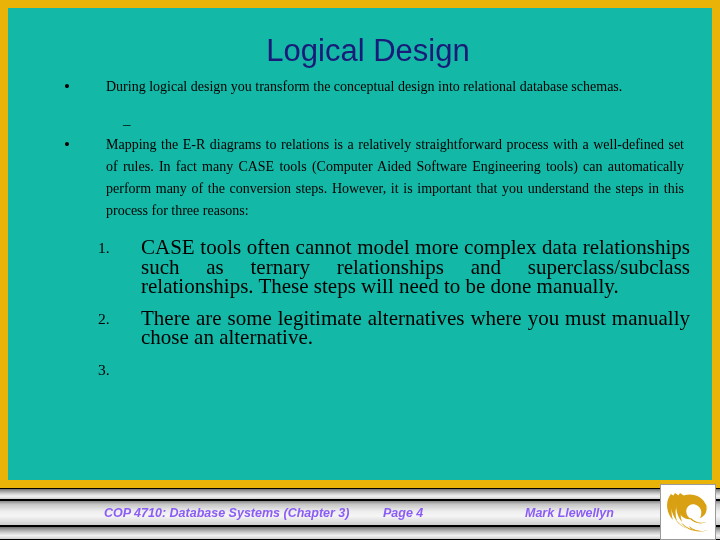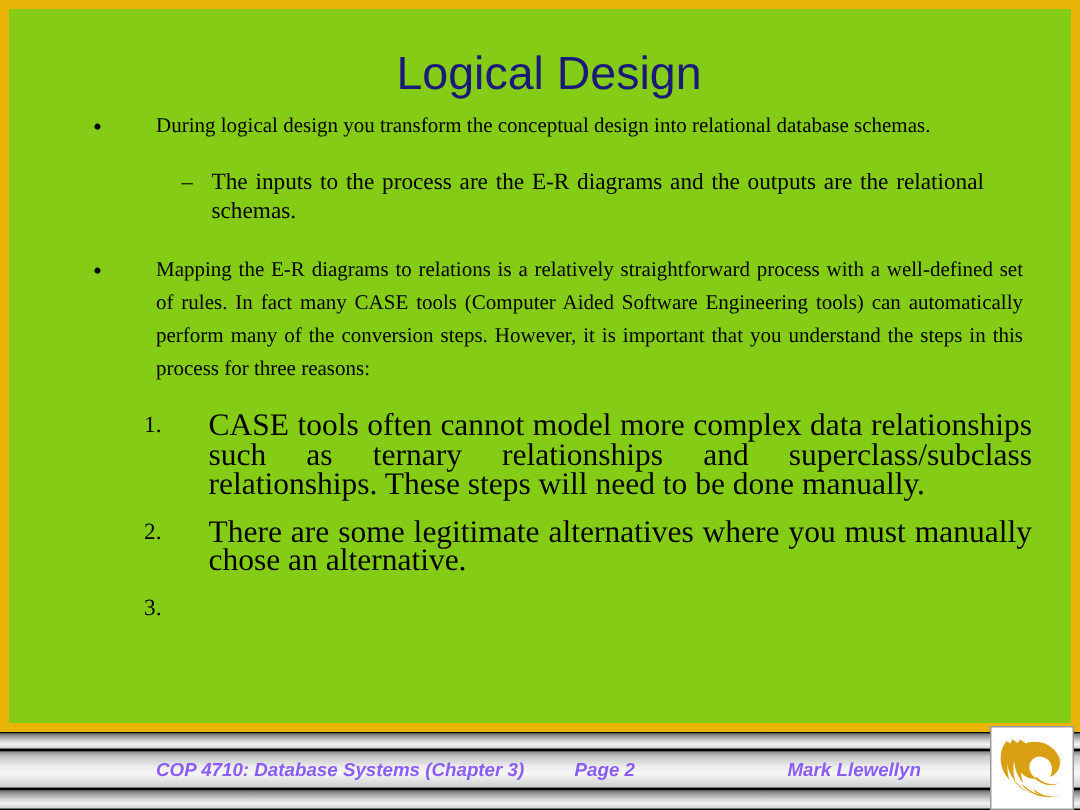--- a/index.html
+++ b/index.html
@@ -17,22 +17,22 @@
   }
 
   
   #content-frame {
     position: absolute;
     left: 0;
     top: 0;
     width: 720px;
     height: 488px;
     box-sizing: border-box;
-    border: 6px solid #eab308;
-    background: #84cc16;
+    border: 8px solid #eab308;
+    background: #14b8a6;
   }
 
   
   #slide-title {
     position: absolute;
     left: 0;
     top: 26px;
     width: 720px;
     text-align: center;
     font-family: "Liberation Sans", "DejaVu Sans", sans-serif;
@@ -185,21 +185,20 @@
 
       <div class="row lvl1">
         <span class="marker">•</span>
         <div class="para">During logical design you transform the conceptual design into relational database schemas.</div>
       </div>
 
       <div class="spacer-md"></div>
 
       <div class="row lvl2">
         <span class="marker">–</span>
-        <div class="para">The inputs to the process are the E-R diagrams and the outputs are the relational schemas.</div>
       </div>
 
       <div class="spacer-lg"></div>
 
       <div class="row lvl1">
         <span class="marker">•</span>
         <div class="para">Mapping the E-R diagrams to relations is a relatively straightforward process with a well-defined set of rules.  In fact many CASE tools (Computer Aided Software Engineering tools) can automatically perform many of the conversion steps.  However, it is important that you understand the steps in this process for three reasons:</div>
       </div>
 
       <div class="spacer-md"></div>
@@ -225,21 +224,21 @@
     </div>
   </div>
 
   <div id="footer">
     <div class="band" id="band-top"></div>
     <div class="band" id="band-main"></div>
     <div class="band" id="band-bottom"></div>
 
     <div id="footer-text">
       <span id="footer-course">COP 4710: Database Systems  (Chapter 3)</span>
-      <span id="footer-page">Page 2</span>
+      <span id="footer-page">Page 4</span>
       <span id="footer-author">Mark Llewellyn</span>
     </div>
   </div>
 
   <div id="logo-box">
     <svg width="54" height="54" viewBox="0 0 54 54">
       <g fill="#D8A012">
 
         <path d="M10 9 C4 16, 5 28, 12 35 C9 26, 11 18, 16 13 Z"></path>
         <path d="M14 8 C8 16, 9 28, 16 36 C13 27, 15 18, 20 12 Z"></path>

